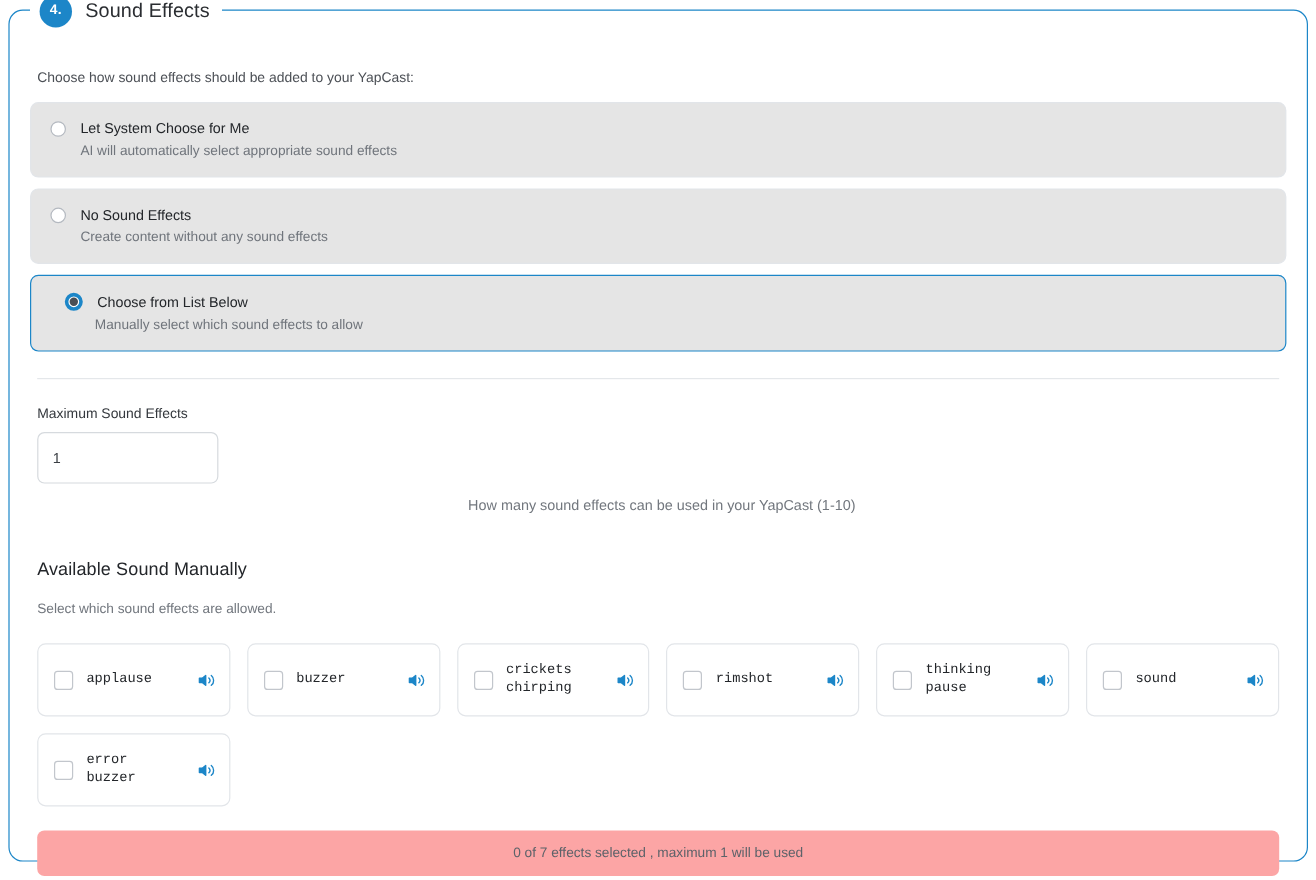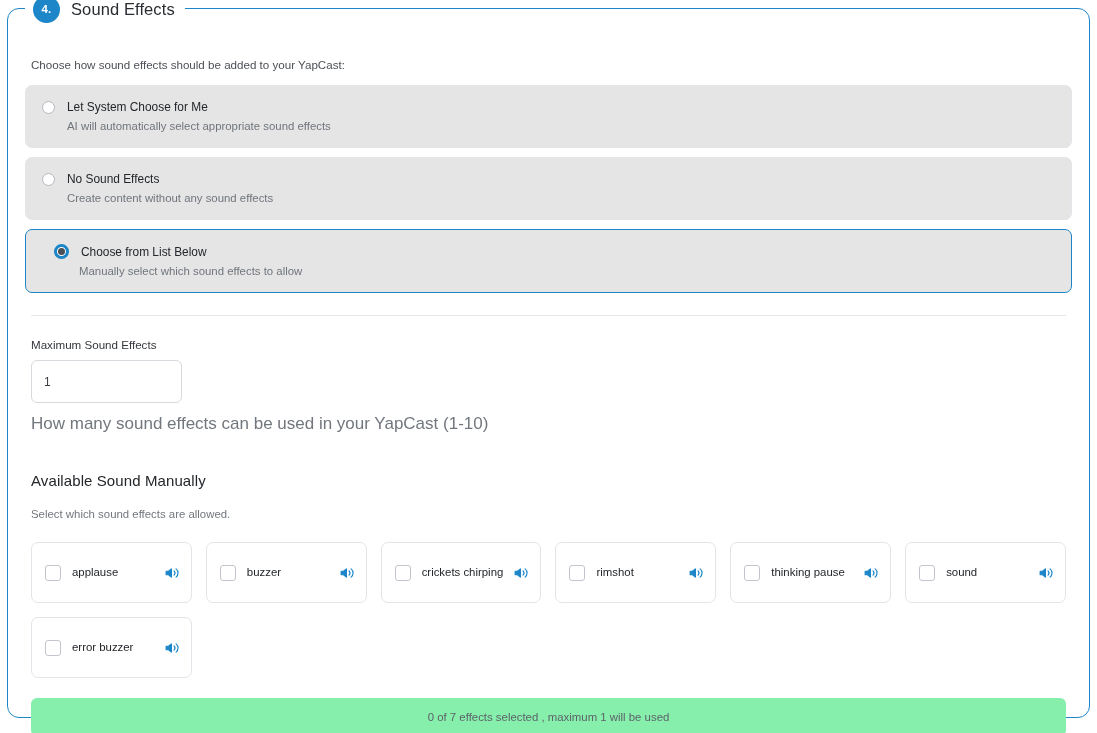--- a/index.html
+++ b/index.html
@@ -118,23 +118,24 @@
     border-radius: 6px;
     background: #fff;
     margin-left: 6px;
     display: flex; align-items: center;
     padding: 0 12px;
     font-size: 12px;
     color: #3a3e43;
     cursor: text;
   }
   .field-hint {
-    font-size: 17px;
+    font-size: 12px;
     color: #72777e;
     margin: 11px 0 0 6px;
+    text-align: center;
   }
 
   
   .section-title {
     font-size: 15px;
     color: #23262a;
     margin: 38px 0 0 6px;
     font-weight: 400;
     letter-spacing: .1px;
   }
@@ -142,20 +143,21 @@
     font-size: 11.4px;
     color: #72777e;
     margin: 19px 0 0 6px;
   }
 
   .grid {
     margin: 22px 6px 0 6px;
     display: grid;
     grid-template-columns: repeat(6, 1fr);
     gap: 14px;
+    font-family: Liberation Mono, monospace;
   }
   .sfx-card {
     height: 61px;
     border: 1px solid #e2e5e9;
     border-radius: 7px;
     background: #fff;
     display: flex; align-items: center;
     padding: 0 12px 0 13px;
     gap: 11px;
     cursor: pointer;
@@ -173,21 +175,21 @@
     line-height: 14.5px;
     flex: 1 1 auto;
     word-break: break-word;
   }
   .spk { flex: 0 0 auto; display: flex; align-items: center; cursor: pointer; }
 
   
   .status-bar {
     margin: 20px 6px 0 6px;
     height: 38px;
-    background: #86efac;
+    background: #fca5a5;
     border-radius: 6px;
     display: flex; align-items: center; justify-content: center;
     font-size: 11.4px;
     color: #5d6269;
   }
 </style>
 </head>
 <body>
 
 <div class="page">

